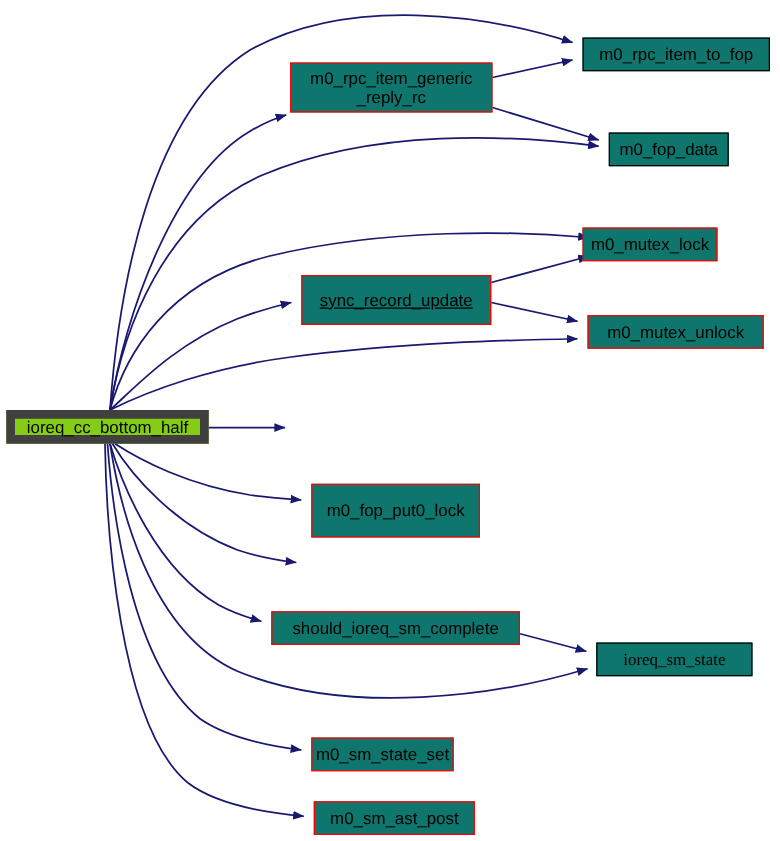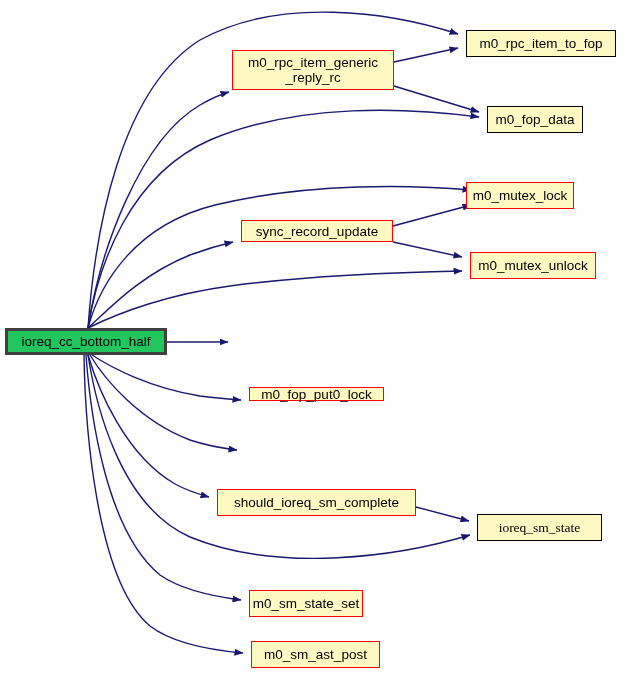--- a/index.html
+++ b/index.html
@@ -27,31 +27,31 @@
   .node {
     position: absolute;
     box-sizing: border-box;
     display: flex;
     align-items: center;
     justify-content: center;
     text-align: center;
     font-size: 13.5px;
     line-height: 15px;
     color: #000000;
-    background: #fef9c3;
+    background: #0f766e;
     border: 1px solid #ff0000;
     white-space: pre;
     letter-spacing: 0px;
   }
   .node.black {
     border: 1px solid #000000;
   }
   .node.root {
-    border: 3px solid #404040;
-    background: #22c55e;
+    border: 7px solid #404040;
+    background: #84cc16;
   }
 </style>
 </head>
 <body>
 
 <div id="canvas">
 
   <svg id="edges" viewBox="0 0 624 673" width="624" height="673" xmlns="http://www.w3.org/2000/svg">
     <defs>
       <marker id="arrow" markerWidth="9" markerHeight="7" refX="8.5" refY="3.5" orient="auto" markerUnits="userSpaceOnUse">
@@ -102,26 +102,26 @@
 
   <div class="node" style="left:232px; top:50px; width:162px; height:40px;">m0_rpc_item_generic
 _reply_rc</div>
 
   <div class="node black" style="left:466px; top:30px; width:150px; height:27px;">m0_rpc_item_to_fop</div>
 
   <div class="node black" style="left:487px; top:106px; width:96px; height:27px;">m0_fop_data</div>
 
   <div class="node" style="left:466px; top:182px; width:108px; height:27px;">m0_mutex_lock</div>
 
-  <div class="node" style="left:241px; top:220px; width:152px; height:22px;">sync_record_update</div>
+  <div class="node" style="left:241px; top:220px; width:152px; height:40px;text-decoration:underline;">sync_record_update</div>
 
-  <div class="node" style="left:470px; top:252px; width:126px; height:27px;">m0_mutex_unlock</div>
+  <div class="node" style="left:470px; top:252px; width:141px; height:27px;">m0_mutex_unlock</div>
 
 
-  <div class="node" style="left:249px; top:387px; width:135px; height:14px;">m0_fop_put0_lock</div>
+  <div class="node" style="left:249px; top:387px; width:135px; height:43px;">m0_fop_put0_lock</div>
 
 
   <div class="node" style="left:217px; top:489px; width:199px; height:27px;">should_ioreq_sm_complete</div>
 
   <div class="node black" style="left:477px; top:514px; width:125px; height:27px;font-family:Liberation Serif, serif;">ioreq_sm_state</div>
 
   <div class="node" style="left:249px; top:590px; width:114px; height:27px;">m0_sm_state_set</div>
 
   <div class="node" style="left:251px; top:641px; width:129px; height:27px;">m0_sm_ast_post</div>
 

